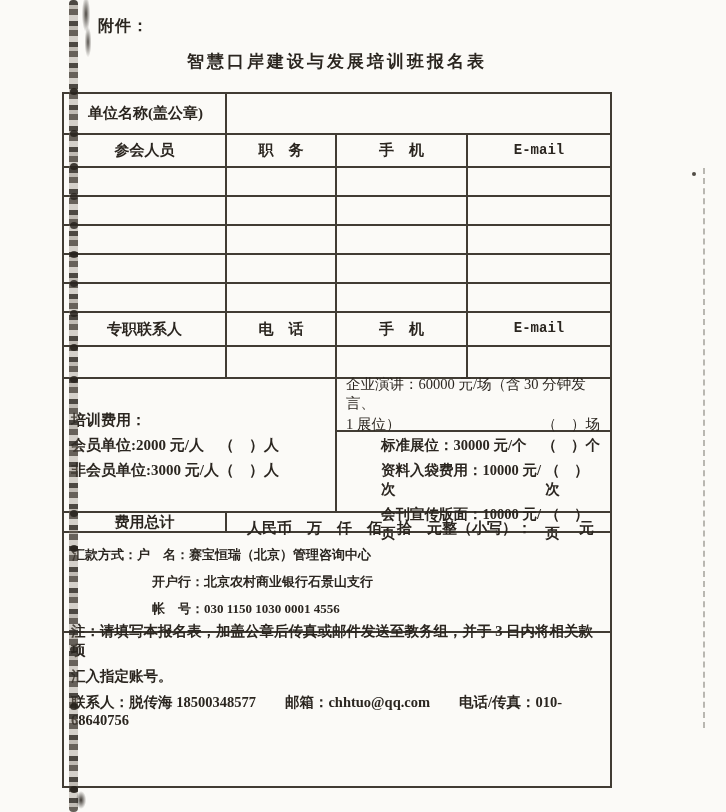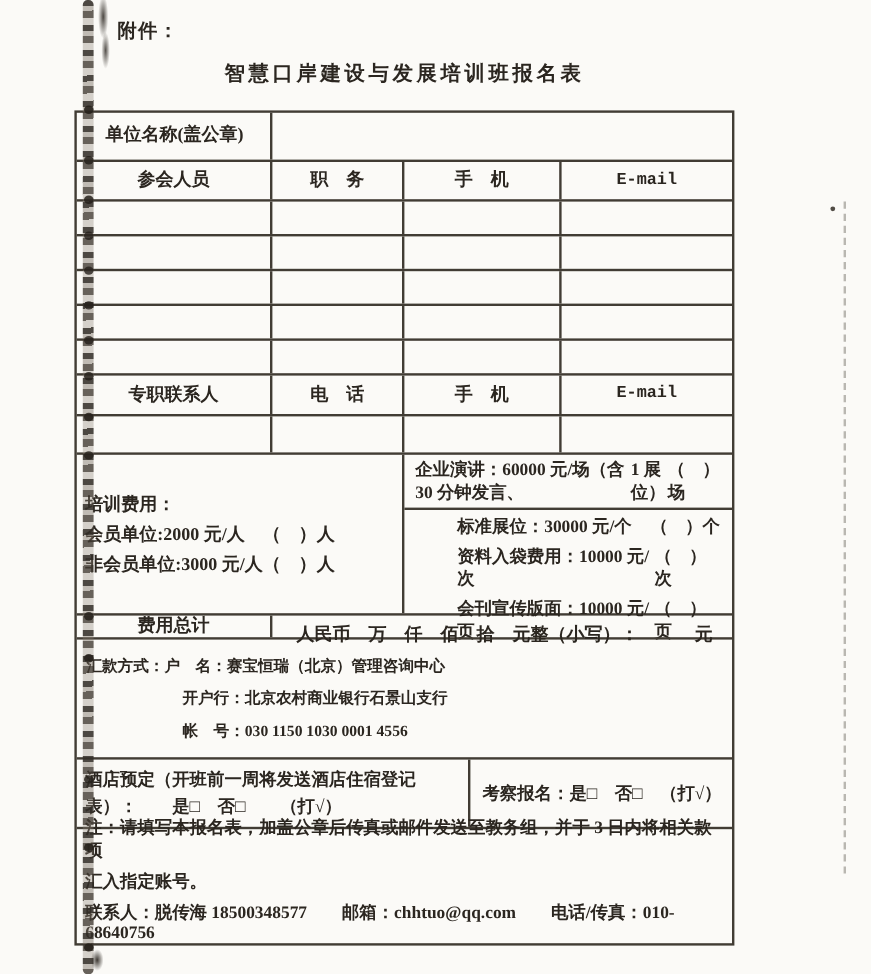--- a/index.html
+++ b/index.html
@@ -65,22 +65,22 @@
   .r-notes{height:84px;}
 
   .unit-label{padding-left:24px;}
 
   
   .fee-left{width:273px;border-right:2px solid var(--line);
     display:flex;flex-direction:column;justify-content:center;gap:6px;padding:6px 4px 6px 7px;
     font-size:15px;font-weight:700;font-family:Liberation Serif, serif;}
   .fee-right{flex:1;display:flex;flex-direction:column;}
   .fee-top{height:53px;border-bottom:2px solid var(--line);
-    display:flex;flex-direction:row;justify-content:center;gap:2px;padding:3px 10px 3px 9px;
-    font-size:14.5px;font-weight:700;}
+    display:flex;flex-direction:column;justify-content:center;gap:2px;padding:3px 10px 3px 9px;
+    font-size:14.5px;font-weight:400;}
   .fee-bottom{flex:1;display:flex;flex-direction:column;justify-content:center;gap:6px;
     padding:4px 10px 4px 9px;font-size:14.5px;font-weight:700;margin-left:35px;}
   .fee-line{display:flex;justify-content:space-between;align-items:flex-start;}
 
   .total-val{flex:1;display:flex;justify-content:space-between;align-items:center;
     padding:0 16px 0 20px;font-size:15px;font-weight:700;margin-top:12px;}
 
   .payment-cell{flex:1;display:flex;flex-direction:column;justify-content:center;gap:9px;
     padding-left:8px;font-size:13px;font-weight:700;}
   .payment-indent{padding-left:80px;}
@@ -200,29 +200,20 @@
     </div>
 
     <div class="row r-payment">
       <div class="payment-cell">
         <div>汇款方式：户　名：赛宝恒瑞（北京）管理咨询中心</div>
         <div class="payment-indent">开户行：北京农村商业银行石景山支行</div>
         <div class="payment-indent">帐　号：030 1150 1030 0001 4556</div>
       </div>
     </div>
 
-    <div class="row r-hotel">
-      <div class="hotel-left">
-        <div>酒店预定（开班前一周将发送酒店住宿登记</div>
-        <div>表）：　　是□　否□　　（打√）</div>
-      </div>
-      <div class="hotel-right">
-        <span>考察报名：是□　否□　（打√）</span>
-      </div>
-    </div>
 
     <div class="row r-notes">
       <div class="notes-cell">
         <div>注：请填写本报名表，加盖公章后传真或邮件发送至教务组，并于 3 日内将相关款项</div>
         <div>汇入指定账号。</div>
         <div>联系人：脱传海 18500348577　　邮箱：chhtuo@qq.com　　电话/传真：010-68640756</div>
       </div>
     </div>
 
   </div>

